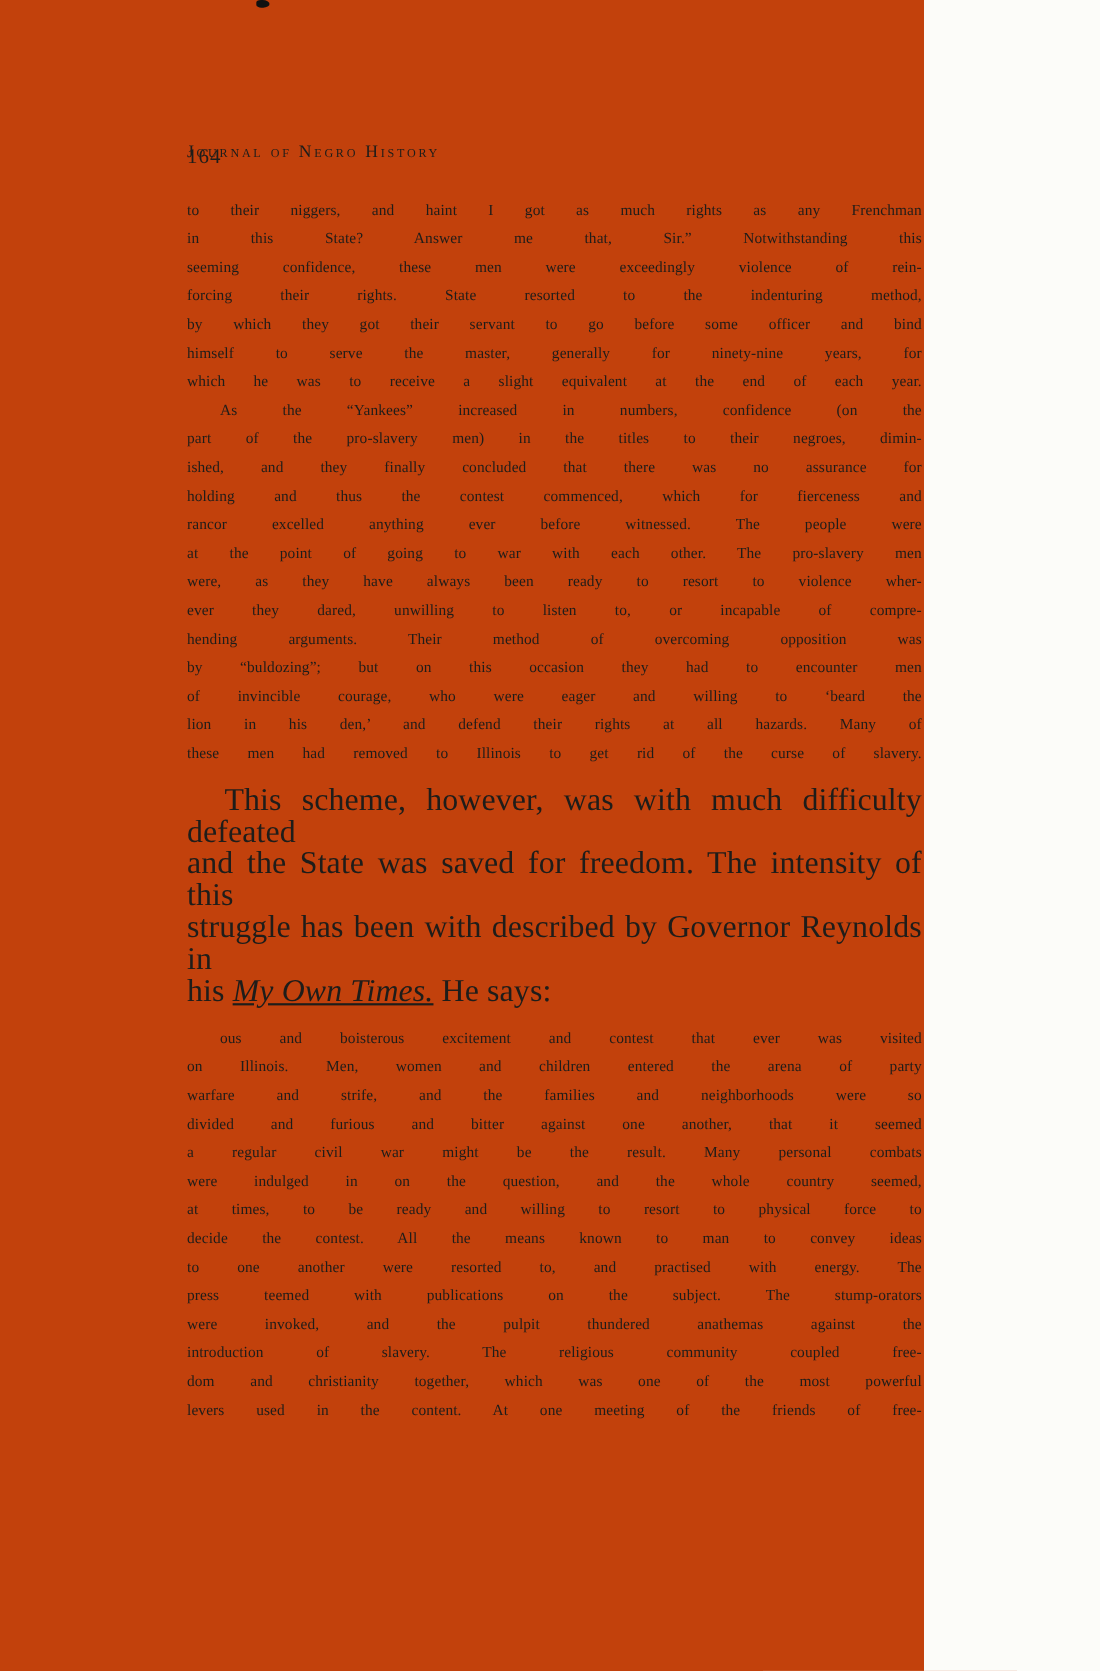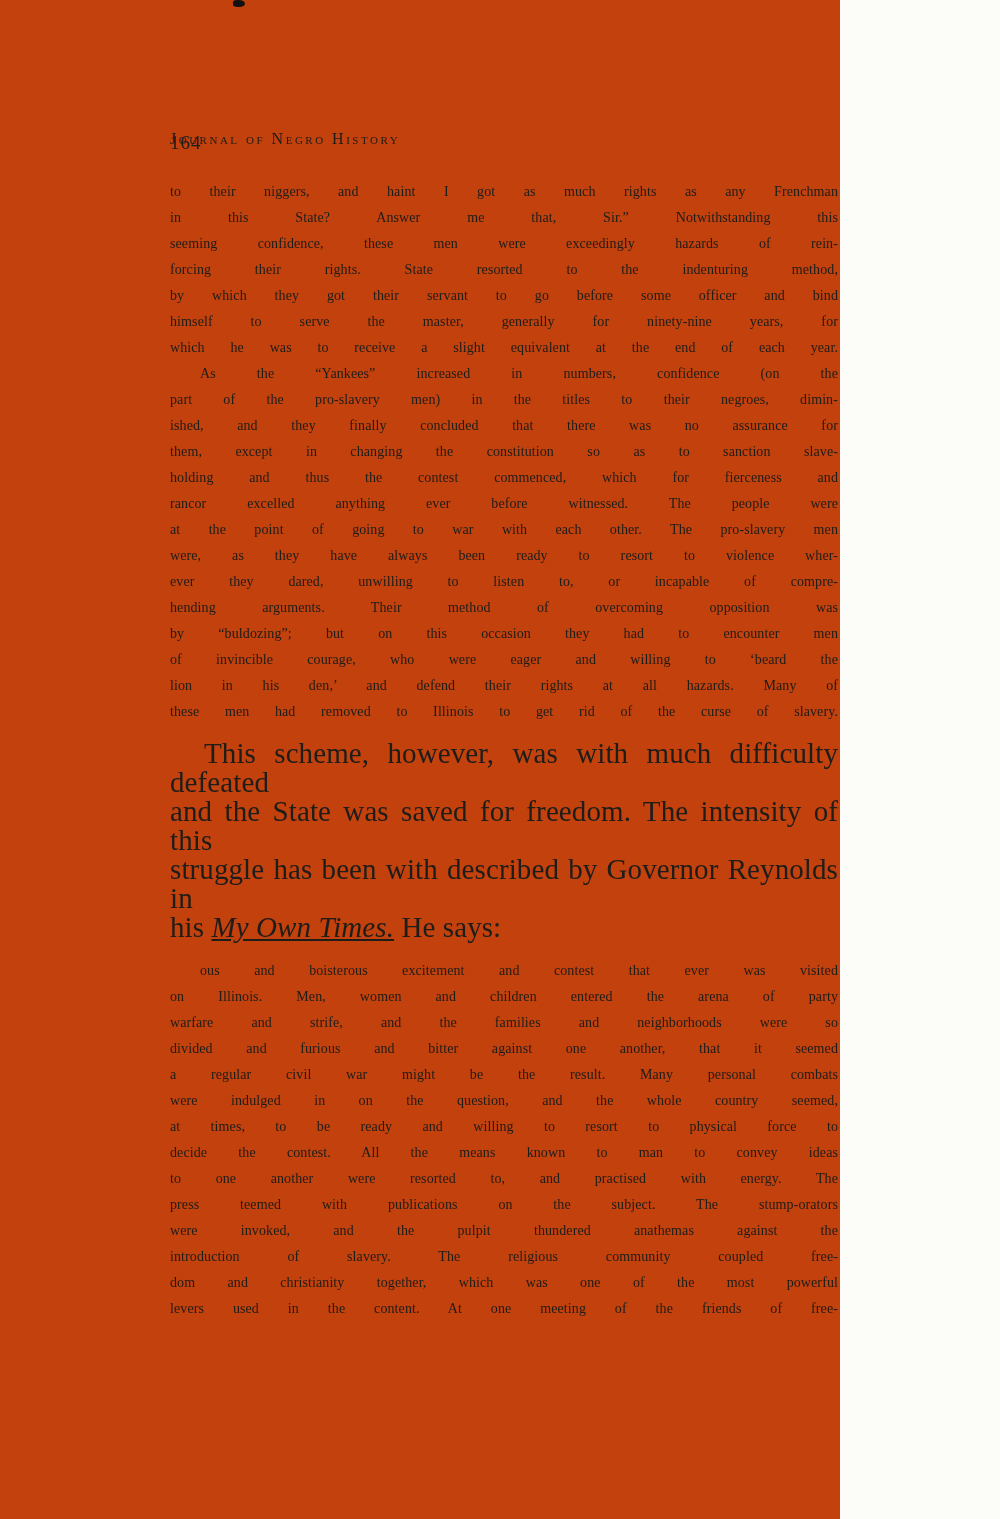--- a/index.html
+++ b/index.html
@@ -104,34 +104,33 @@
     <span class="page-number">164</span>
     <span class="journal-title">Journal of Negro History</span>
   </header>
 
   <main class="text-block">
 
     <div class="paragraph small">
       <div class="lines">
           <div class="line just">to their niggers, and haint I got as much rights as any Frenchman</div>
           <div class="line just">in this State? Answer me that, Sir.” Notwithstanding this</div>
-          <div class="line just">seeming confidence, these men were exceedingly hazards of rein-</div>
+          <div class="line just">seeming confidence, these men were exceedingly violence of rein-</div>
           <div class="line just">forcing their rights. State resorted to the indenturing method,</div>
           <div class="line just">by which they got their servant to go before some officer and bind</div>
           <div class="line just">himself to serve the master, generally for ninety-nine years, for</div>
           <div class="line just">which he was to receive a slight equivalent at the end of each year.</div>
         </div>
     </div>
 
     <div class="paragraph small indent">
       <div class="lines">
           <div class="line just">As the “Yankees” increased in numbers, confidence (on the</div>
           <div class="line just">part of the pro-slavery men) in the titles to their negroes, dimin-</div>
           <div class="line just">ished, and they finally concluded that there was no assurance for</div>
-          <div class="line just">them, except in changing the constitution so as to sanction slave-</div>
           <div class="line just">holding and thus the contest commenced, which for fierceness and</div>
           <div class="line just">rancor excelled anything ever before witnessed. The people were</div>
           <div class="line just">at the point of going to war with each other. The pro-slavery men</div>
           <div class="line just">were, as they have always been ready to resort to violence wher-</div>
           <div class="line just">ever they dared, unwilling to listen to, or incapable of compre-</div>
           <div class="line just">hending arguments. Their method of overcoming opposition was</div>
           <div class="line just">by “buldozing”; but on this occasion they had to encounter men</div>
           <div class="line just">of invincible courage, who were eager and willing to ‘beard the</div>
           <div class="line just">lion in his den,’ and defend their rights at all hazards. Many of</div>
           <div class="line just">these men had removed to Illinois to get rid of the curse of slavery.</div>

